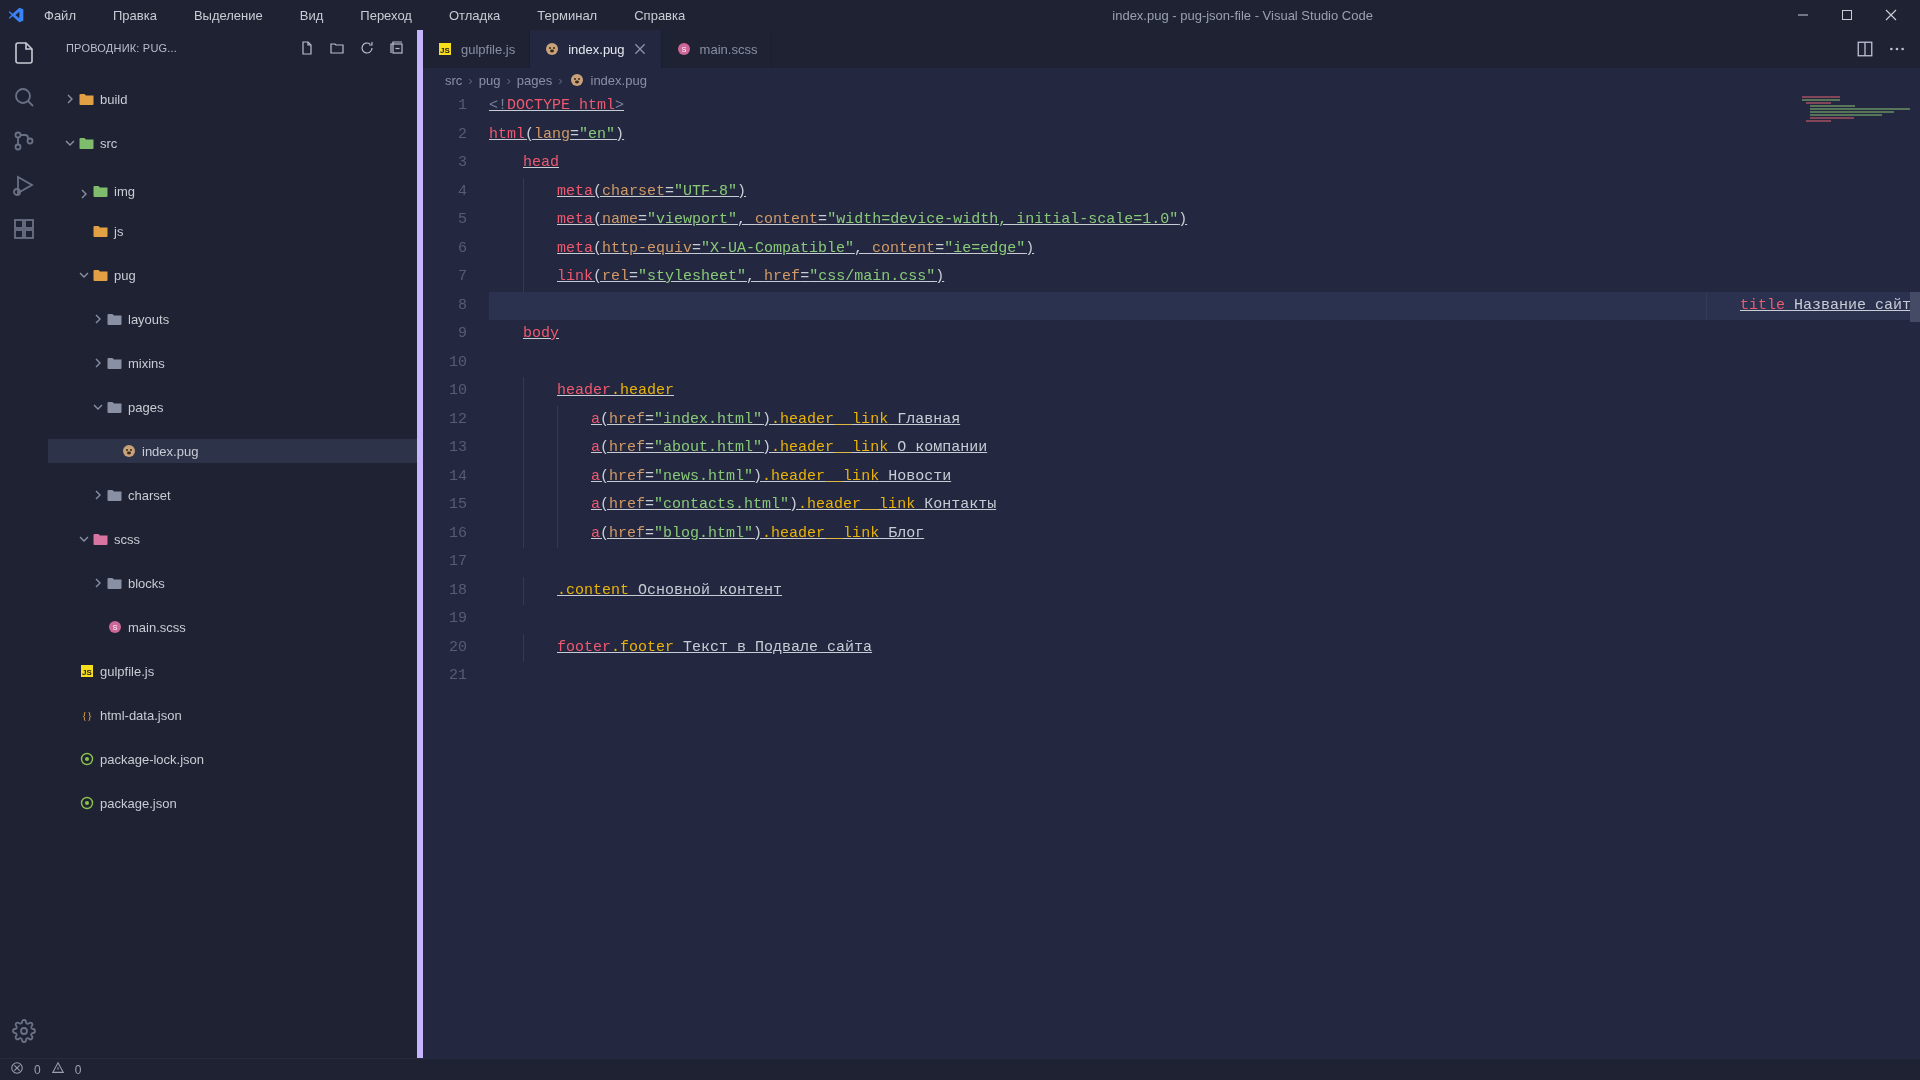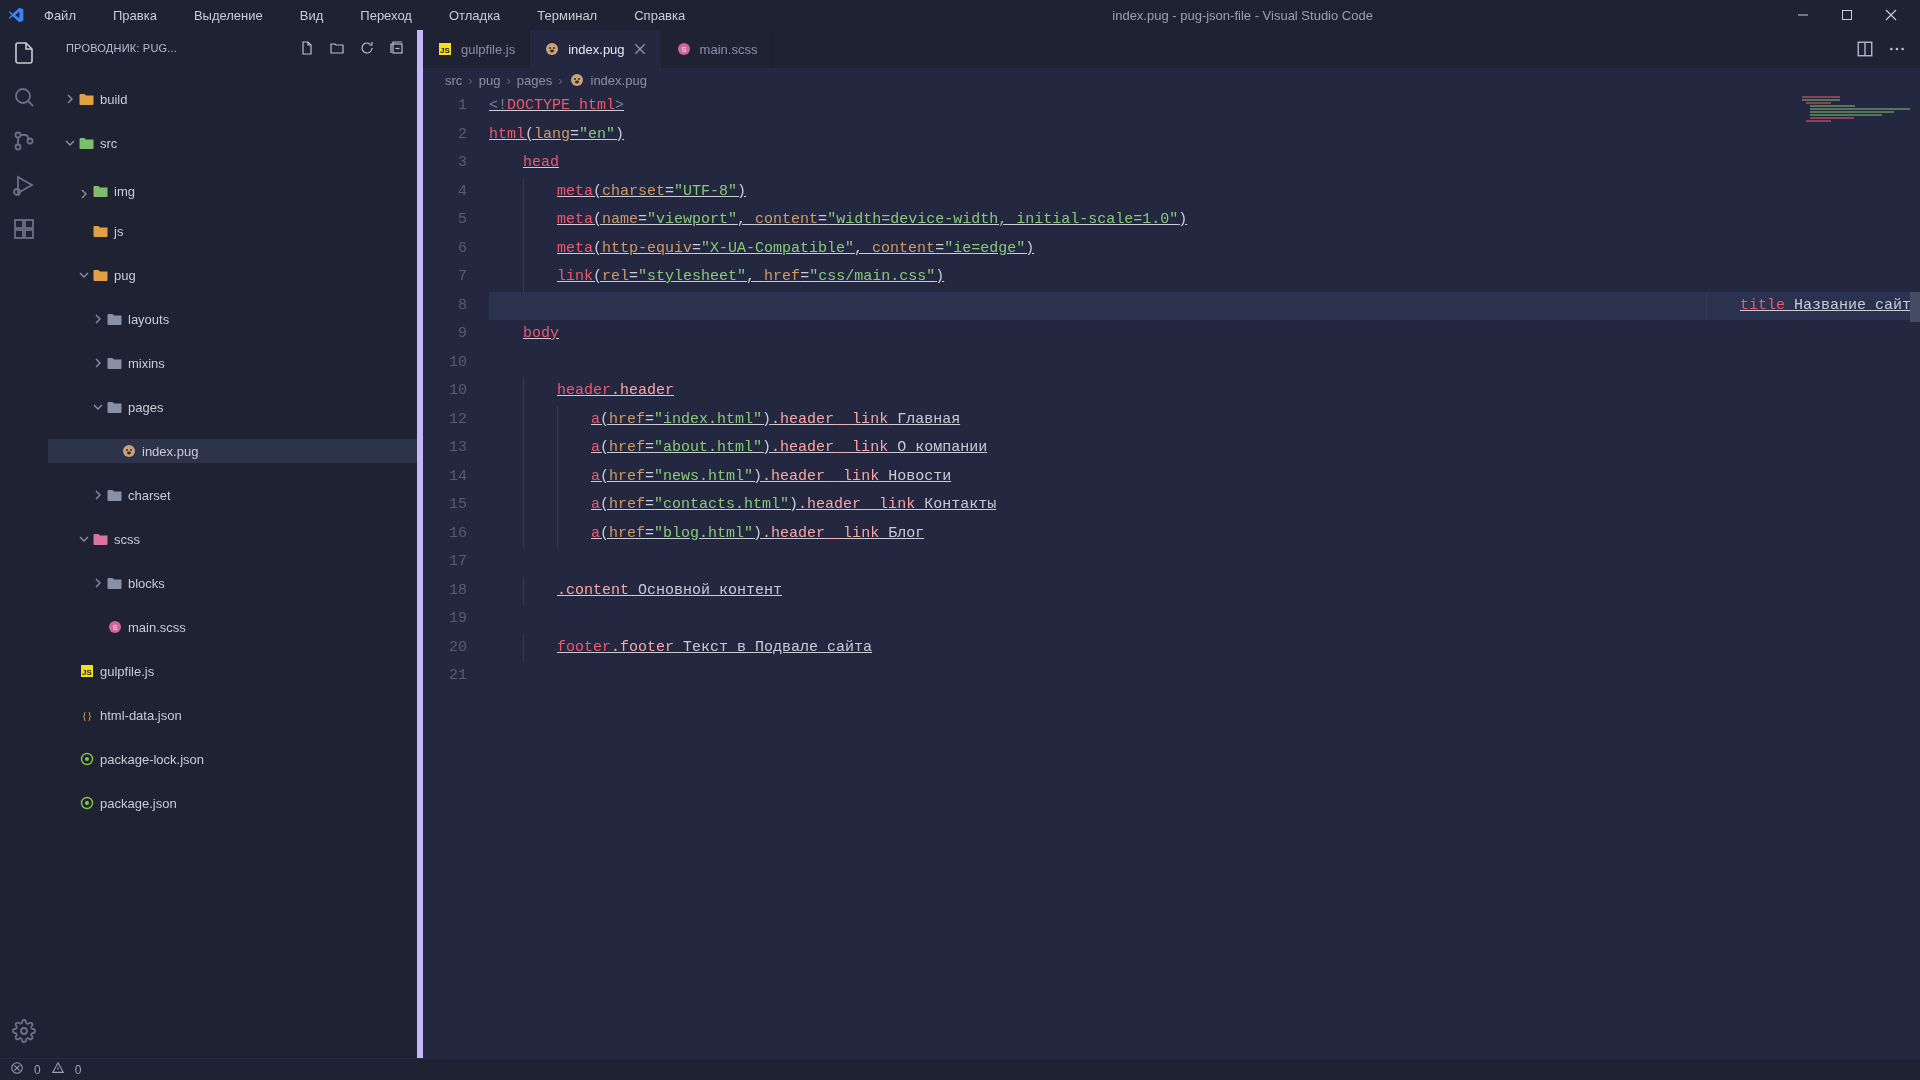--- a/index.html
+++ b/index.html
@@ -241,21 +241,21 @@
   vertical-align: top;
 }
 .indent-guide.first { border-left: none; }
 
 .tok-tag { color: #ef596f; }
 .tok-attr { color: #d19a66; }
 .tok-str { color: #89ca78; }
 .tok-text { color: #c8ccd4; }
 .tok-punc { color: #c8ccd4; }
 .tok-gray { color: #7b819a; }
-.tok-class { color: #fca5a5; }
+.tok-class { color: #eab308; }
 
 
 .minimap {
   position: absolute;
   top: 4px;
   right: 8px;
   width: 110px;
   height: 40px;
   opacity: 0.6;
 }

